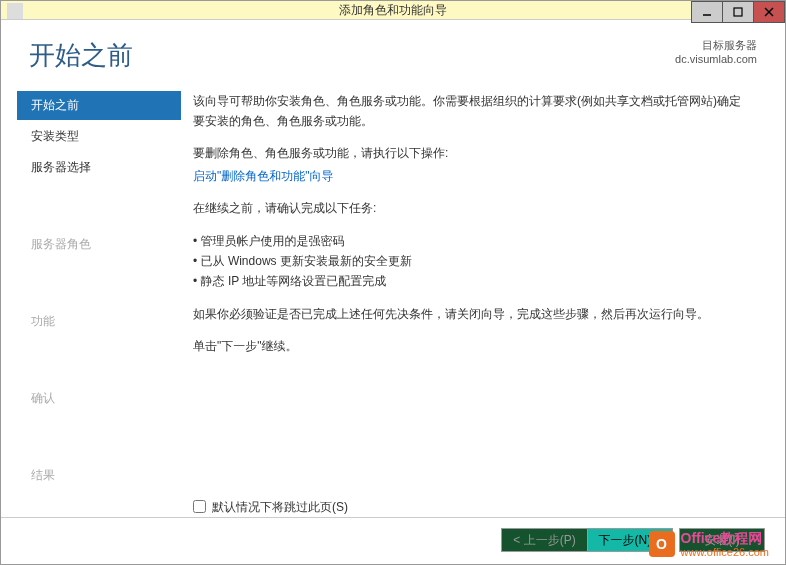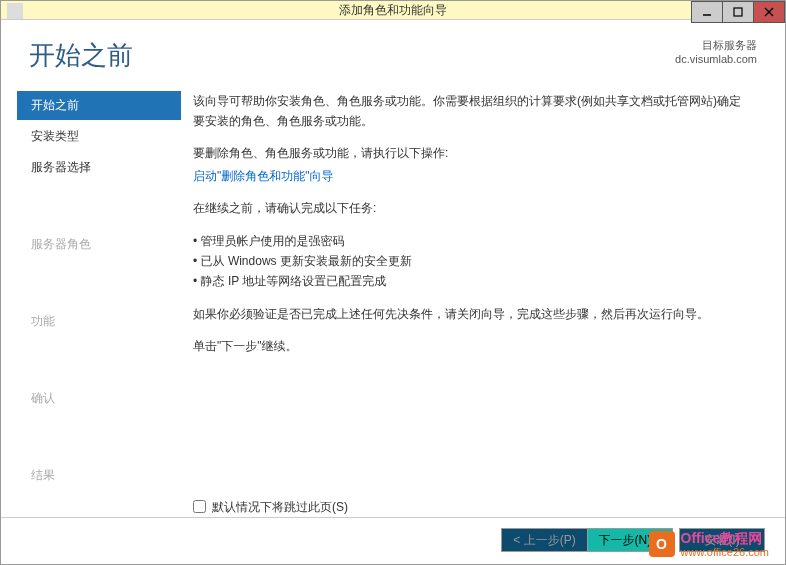--- a/index.html
+++ b/index.html
@@ -24,21 +24,21 @@
     .main { flex: 1; padding-left: 12px; padding-right: 8px; font-size: 12px; color: #333; line-height: 1.7; }
     .main p { margin-bottom: 12px; }
     .main .link { color: #0066cc; cursor: pointer; }
     .bullets { margin-bottom: 12px; }
     .bullets li { list-style: none; }
     .bullets li::before { content: "• "; }
     .skip-row { display: flex; align-items: center; margin-top: 140px; }
     .skip-row input { margin-right: 6px; }
     .footer { border-top: 1px solid #ccc; padding: 10px 20px 12px; display: flex; justify-content: flex-end; gap: 6px; position: relative; }
     .btn { min-width: 86px; height: 24px; border: 1px solid #999; background: #14b8a6; font-size: 12px; cursor: pointer; padding: 0 10px; }
-    .btn:disabled { color: #999; cursor: default; background: #0c4a6e; }
+    .btn:disabled { color: #999; cursor: default; background: #14532d; }
     .btn-pair { display: flex; }
     .btn-pair .btn:first-child { border-right: none; }
     .watermark { position: absolute; right: 16px; bottom: 6px; display: flex; align-items: center; gap: 6px; pointer-events: none; }
     .wm-icon { width: 26px; height: 26px; background: #e96c1f; border-radius: 4px; display: flex; align-items: center; justify-content: center; color: #fff; font-weight: bold; font-size: 14px; }
     .wm-text { color: #ec4899; font-size: 14px; font-weight: bold; line-height: 1.1; }
     .wm-url { color: #e96c1f; font-size: 11px; }
   </style>
 </head>
 <body>
 

